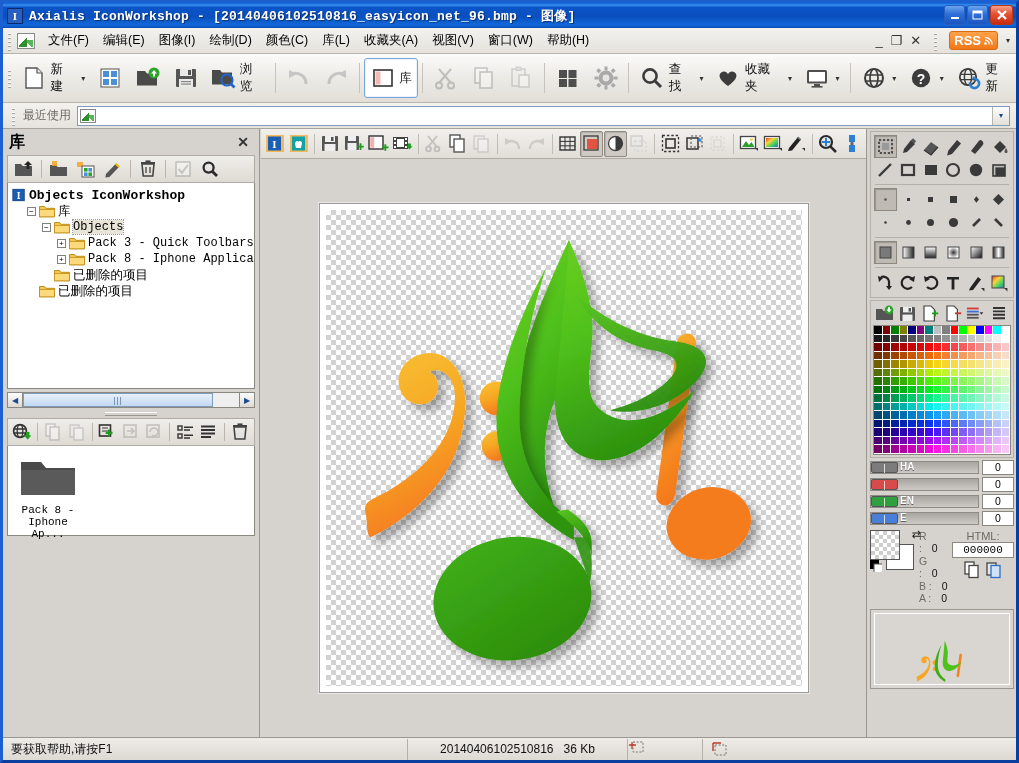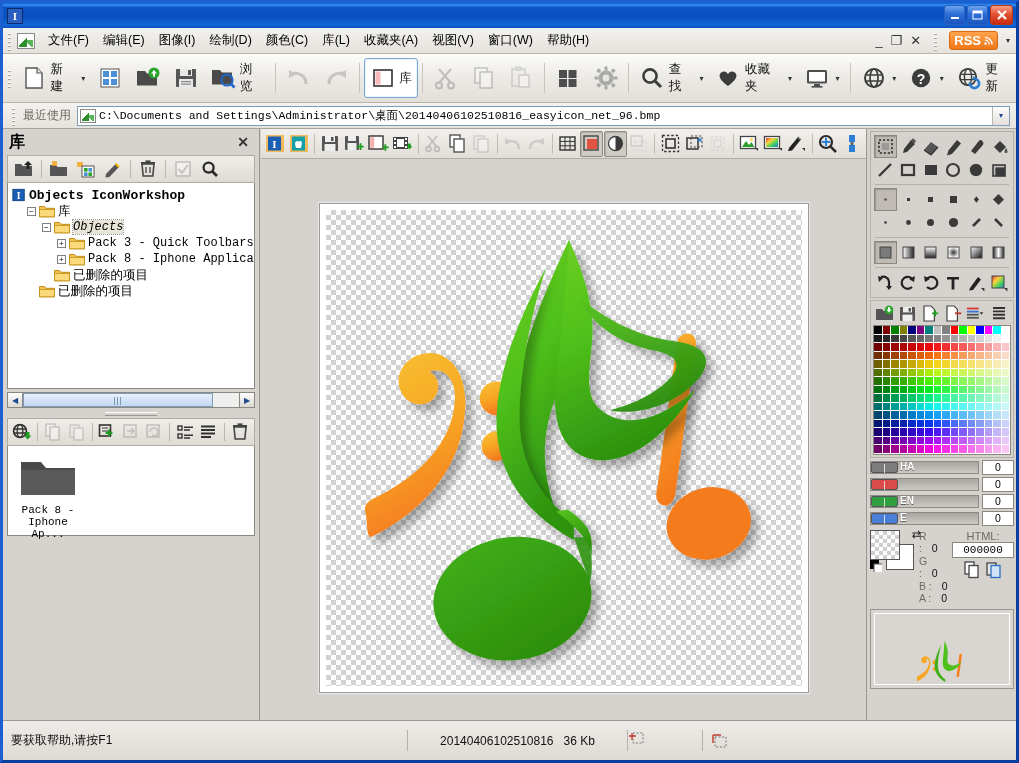--- a/index.html
+++ b/index.html
@@ -142,21 +142,21 @@
   }
   .lt-btn { width:26px; height:24px; display:flex; align-items:center; justify-content:center; border:1px solid transparent; border-radius:2px;}
   .lt-sep{ width:1px;height:18px;background:#bab6ae;margin:0 3px;}
   .tree {
     margin:0 4px; background:#fff; border:1px solid #8b8781; border-top:none;
     height:206px; overflow:hidden; position:relative; padding:4px 2px;
   }
   .trow { display:flex; align-items:center; height:16px; font-size:12.5px; white-space:nowrap; }
   .trow .lbl { font-family:"Liberation Mono","DejaVu Sans Mono",monospace; font-size:12px; }
   .trow .lbl.cjk { font-family:"Liberation Sans",sans-serif; font-size:12.5px; }
-  .trow .lbl.sel { background:#e8e4d8; outline:1px dotted #999;font-style:italic; }
+  .trow .lbl.sel { background:#e8e4d8; outline:1px dotted #999; }
   .trow .lbl.root { font-weight:bold; font-size:13px; }
   .expander {
     width:9px; height:9px; border:1px solid #808080; background:#fff;
     font-size:8px; line-height:7px; text-align:center; color:#000; margin-right:3px; flex:none;
     font-family:"Liberation Mono",monospace;
   }
   .folder-ic { width:16px; height:13px; margin-right:3px; flex:none; }
   .hscroll-wrap { margin:2px 4px 0; display:flex; align-items:center; height:18px;}
   .hs-btn{ width:16px;height:16px;border:1px solid #8b8781;background:linear-gradient(to bottom,#fdfdfd,#dcd9d2);
     display:flex;align-items:center;justify-content:center;font-size:8px;color:#1c4a8a;}
@@ -273,40 +273,41 @@
   .htmlbox .cap{ font-size:11px; color:#6d6a64; font-family:"Liberation Sans",sans-serif;}
   .htmlbox input{ width:62px; height:16px; border:1px solid #8b8781; text-align:center;
     font-family:"Liberation Mono","DejaVu Sans Mono",monospace; font-size:11px; background:#fff;}
   .copybtns{ display:flex; gap:4px; justify-content:center; margin-top:3px;}
 
   .preview-box{ margin:4px 2px 2px; height:80px; background:#d9d6d1; border:1px solid #9b9790; padding:3px;}
   .preview-inner{ width:100%; height:100%; background:#d9d6d1; border:1px solid #fff; position:relative; overflow:hidden;}
 
   
   .statusbar{
-    position:absolute; left:0; bottom:0; width:1013px; height:40px;
+    position:absolute; left:0; bottom:0; width:1013px; height:23px;
     background:linear-gradient(to bottom,#eeece8,#ddd9d3);
     border-top:1px solid #9b9790; display:flex; align-items:center; font-size:12px;
   }
   .sb-cell{ height:21px; display:flex; align-items:center; padding:0 8px;
     border-right:1px solid #b5b1aa; white-space:nowrap; color:#111;
     font-family:"Liberation Sans",sans-serif;}
   .sb-cell.first{ flex:0 0 405px; }
   .sb-cell.c2{ flex:0 0 220px; justify-content:center; gap:10px;}
   .sb-cell.c3{ flex:0 0 240px; justify-content:center;}
   .sb-cell.ic{ flex:0 0 75px; justify-content:center;}
   .sb-cell.last{ flex:1; border-right:none;}
 </style>
 </head>
 <body>
 
 <div id="app">
 
   <div class="titlebar">
     <div class="title-ico">I</div>
+    <div class="title-text">Axialis IconWorkshop - [20140406102510816_easyicon_net_96.bmp - 图像]</div>
     <div class="win-btns">
       <div class="wb">
         <svg width="10" height="10">
             <rect x="1" y="7" width="8" height="2" fill="#fff"></rect>
           </svg>
       </div>
       <div class="wb">
         <svg width="11" height="11">
             <rect x="1" y="1" width="9" height="8" fill="none" stroke="#fff" stroke-width="1"></rect>
             <rect x="1" y="1" width="9" height="2.4" fill="#fff"></rect>
@@ -572,21 +573,20 @@
       </span>
       <span class="tb-lbl">更新</span>
     </div>
   </div>
 
   <div class="recentbar">
     <div class="grip"></div>
     <div class="recent-lbl">最近使用</div>
     <div class="recent-combo">
       <div class="pathico"></div>
-      <div class="recent-path">C:\Documents and Settings\Administrator\桌面\20140406102510816_easyicon_net_96.bmp</div>
       <div class="combo-drop">▾</div>
     </div>
   </div>
 
   <div class="libpanel">
     <div class="lib-title">
       <h1>库</h1>
       <div class="lib-close">✕</div>
     </div>
 

